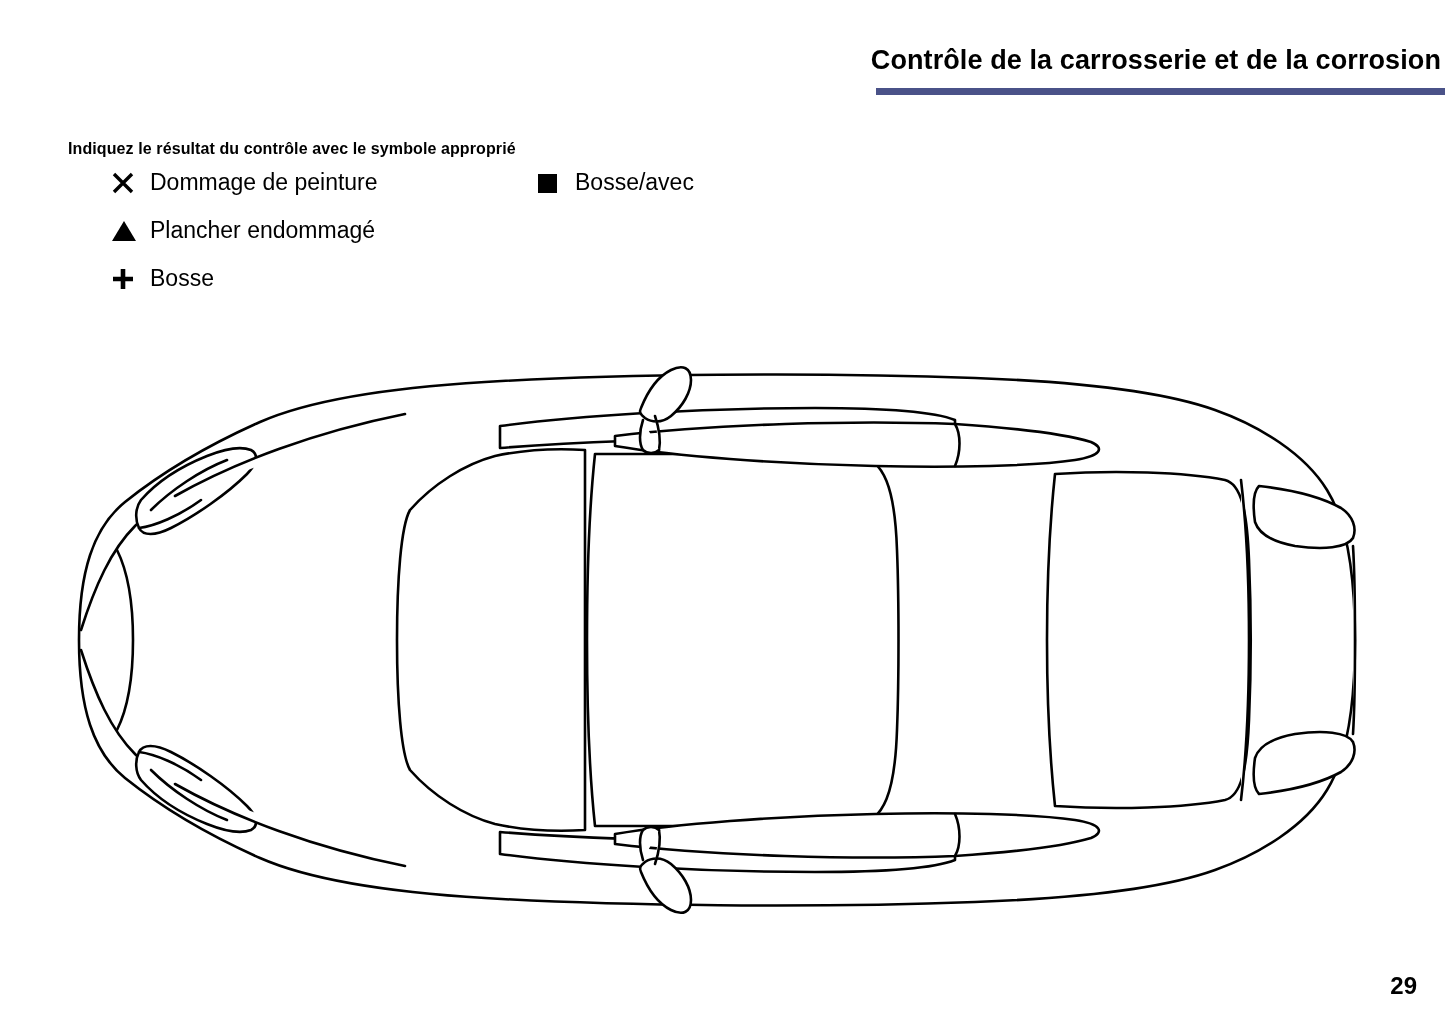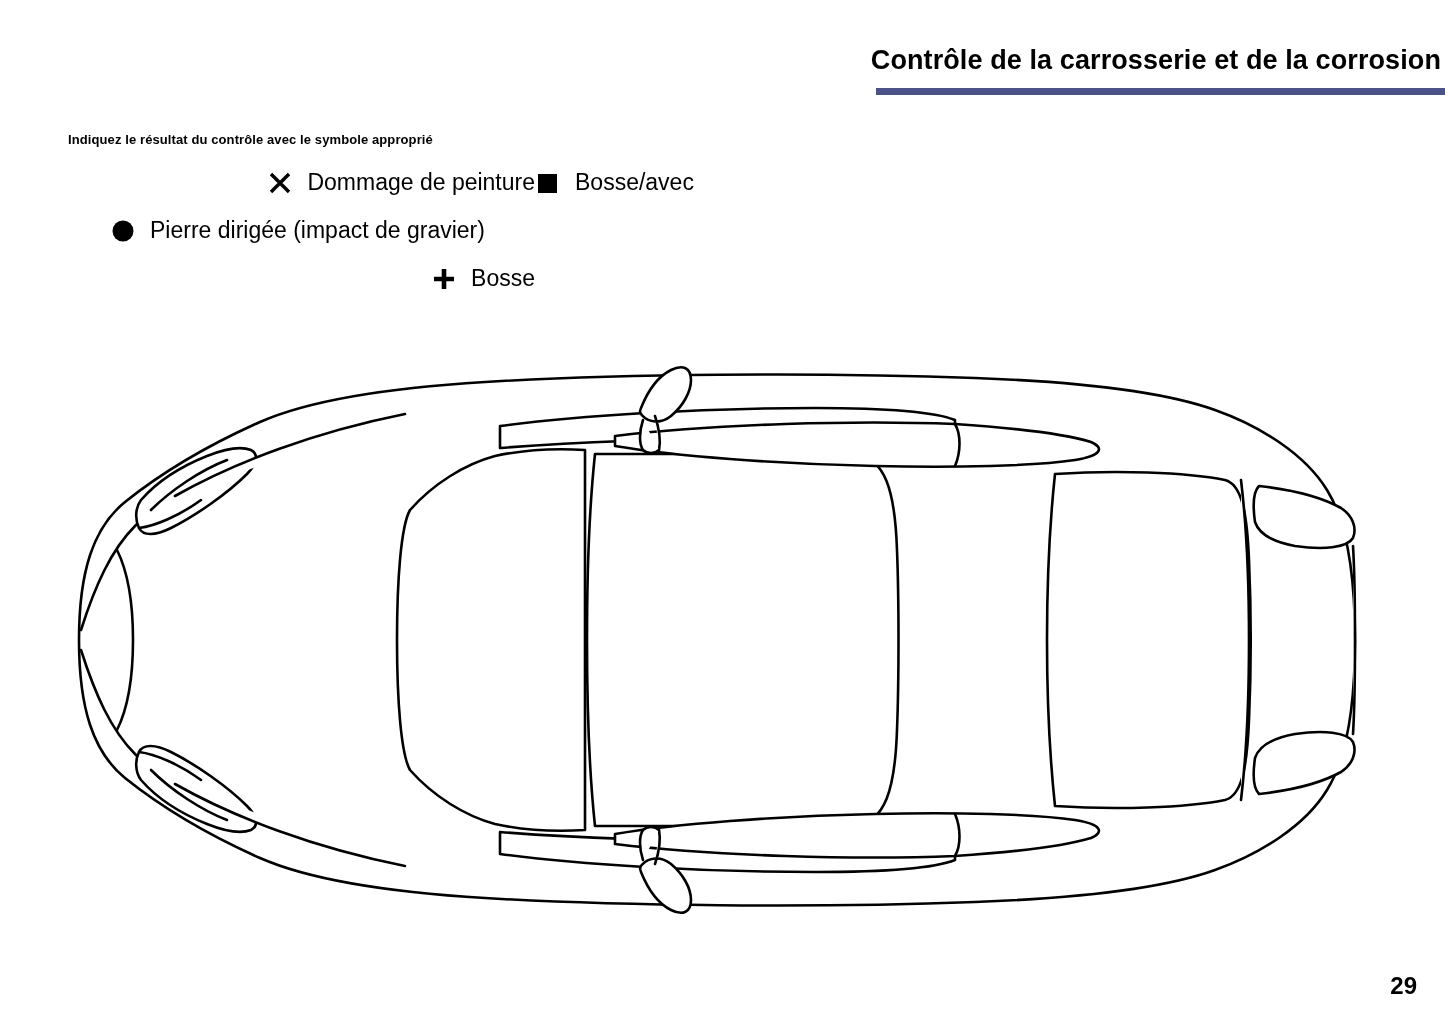--- a/index.html
+++ b/index.html
@@ -38,42 +38,42 @@
     top: 88px;
     left: 876px;
     width: 569px;
     height: 7px;
     background: #4a5288;
   }
 
   
   .legend-heading {
     position: absolute;
-    top: 132px;
+    top: 140px;
     left: 68px;
-    font-size: 13px;
+    font-size: 16px;
     font-weight: bold;
     letter-spacing: 0.1px;
   }
   .legend {
     position: absolute;
     top: 170px;
     left: 110px;
     width: 1000px;
   }
   .legend-row {
     display: flex;
     align-items: flex-start;
     height: 48px;
   }
   .legend-item {
     display: flex;
     align-items: center;
   }
-  .legend-item.col1 { width: 425px; justify-content: flex-end; }
+  .legend-item.col1 { width: 425px; }
   .legend-item .sym {
     width: 40px;
     min-width: 40px;
     display: flex;
     align-items: center;
     justify-content: flex-start;
     font-size: 25px;
     line-height: 1;
   }
   .legend-item .sym svg { display: block; }
@@ -132,27 +132,27 @@
       <span class="sym">
         <svg width="26" height="26" viewBox="0 0 26 26" aria-hidden="true">
           <rect x="3" y="4" width="19" height="19" fill="#000"></rect>
         </svg>
       </span>
       <span class="lbl">Bosse/avec</span>
     </div>
   </div>
 
   <div class="legend-row">
-    <div class="legend-item">
+    <div class="legend-item col1">
       <span class="sym">
-        <svg width="26" height="26" viewBox="0 0 26 26" aria-hidden="true">
-          <circle cx="13" cy="13" r="10.5" fill="#000"></circle>
+        <svg width="28" height="26" viewBox="0 0 28 26" aria-hidden="true">
+          <path d="M14 3 L26 23 L2 23 Z" fill="#000"></path>
         </svg>
       </span>
-      <span class="lbl">Pierre dirigée (impact de gravier)</span>
+      <span class="lbl">Plancher endommagé</span>
     </div>
   </div>
 
   <div class="legend-row">
     <div class="legend-item col1">
       <span class="sym">
         <svg width="26" height="26" viewBox="0 0 26 26" aria-hidden="true">
           <path d="M13 3 L13 23 M3 13 L23 13" stroke="#000" stroke-width="4.6" fill="none"></path>
         </svg>
       </span>

